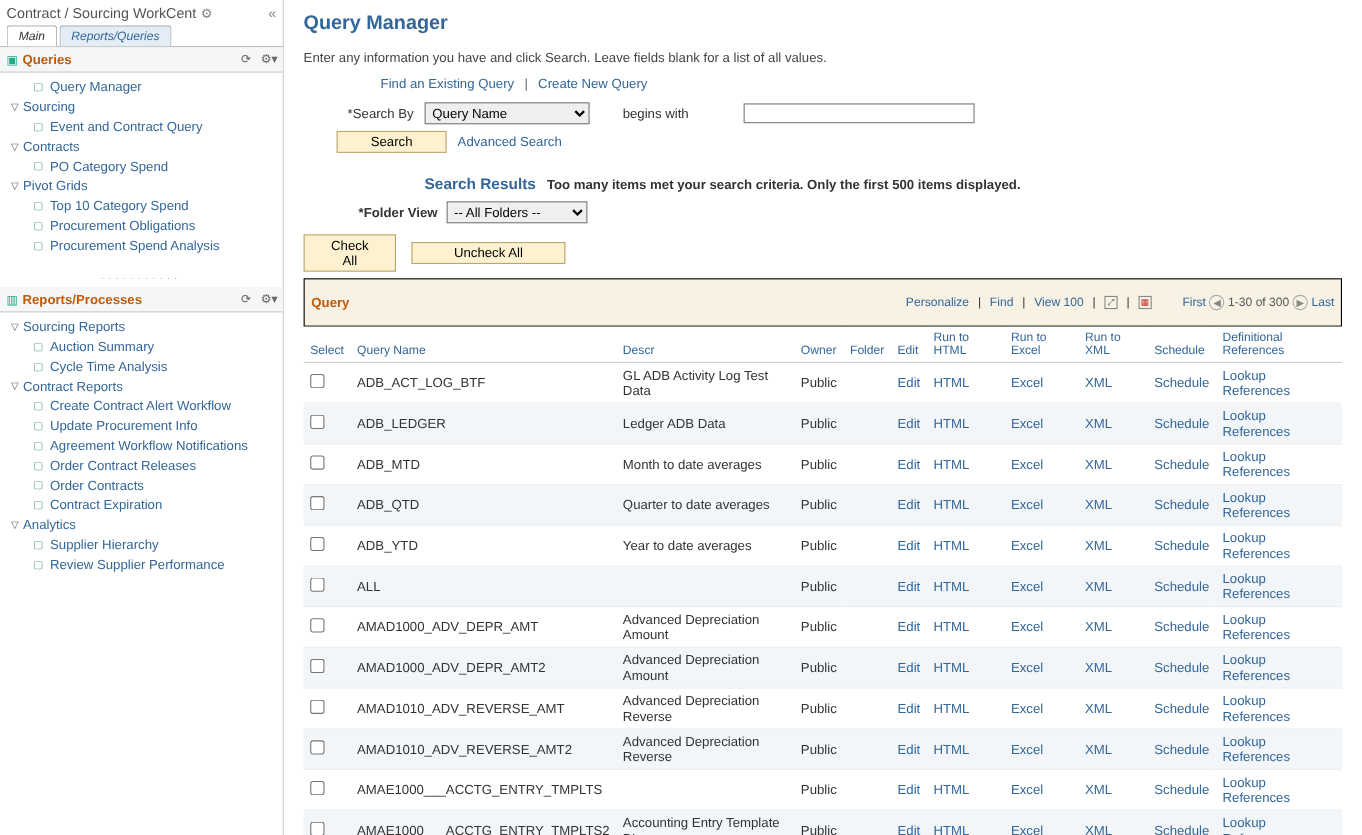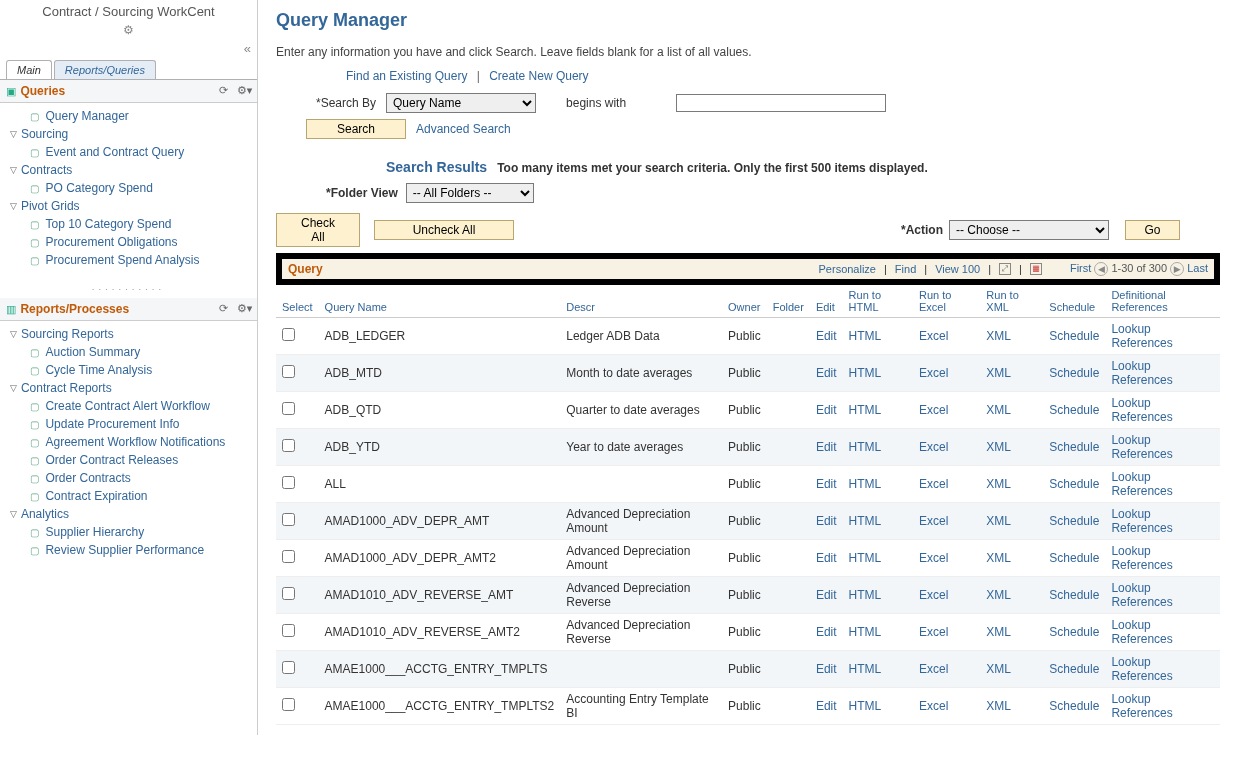--- a/index.html
+++ b/index.html
@@ -18,21 +18,20 @@
   border-right: 1px solid #ccc;
   background: #fff;
 }
 .wc-header {
   padding: 4px 6px;
   font-size: 13px;
   color: #555;
   display: flex;
   align-items: center;
   gap: 4px;
-  flex-direction: column;
 }
 .wc-header .gear { color: #888; font-size: 12px; }
 .wc-header .collapse { margin-left: auto; color: #888; font-size: 13px; cursor: pointer; }
 .tabs {
   display: flex;
   padding: 0 6px;
   border-bottom: 1px solid #b0b0b0;
 }
 .tab {
   border: 1px solid #b0b0b0;
@@ -181,22 +180,22 @@
 }
 .action-row .action-right {
   margin-left: auto;
   display: flex;
   align-items: center;
   gap: 6px;
   padding-right: 40px;
 }
 .grid-bar {
   background: #f7f2e4;
-  border: 6px solid #000000;
-  padding: 3px 6px;
+  border: 1px solid #000000;
+  padding: 14px 6px;
   display: flex;
   align-items: center;
   font-size: 12px;
 }
 .grid-bar .grid-title {
   color: #c05b0a;
   font-weight: bold;
 }
 .grid-bar .grid-right {
   margin-left: auto;
@@ -405,27 +404,20 @@
   </div>
   <div class="folder-row">
     <label style="font-weight:bold;text-align:center;">*Folder View</label>
     <select style="width:128px;">
       <option>-- All Folders --</option>
     </select>
   </div>
   <div class="action-row">
     <button class="btn" style="width:84px;">Check All</button>
     <button class="btn" style="width:140px;">Uncheck All</button>
-    <div class="action-right">
-      <label style="font-weight:bold;">*Action</label>
-      <select style="width:160px;">
-        <option>-- Choose --</option>
-      </select>
-      <button class="btn" style="width:55px; margin-left:10px;">Go</button>
-    </div>
   </div>
 
   <div class="grid-bar">
     <span class="grid-title">Query</span>
     <div class="grid-right">
       <a>Personalize</a>
       <span>|</span>
       <a>Find</a>
       <span>|</span>
       <a>View 100</a>
@@ -455,20 +447,33 @@
           <th><a>Run to HTML</a></th>
           <th><a>Run to Excel</a></th>
           <th><a>Run to XML</a></th>
           <th><a>Schedule</a></th>
           <th><a>Definitional References</a></th>
         </tr>
     </thead>
     <tbody id="grid-body">
         <tr>
           <td><input type="checkbox" style=""></td>
+          <td>ADB_ACT_LOG_BTF</td>
+          <td>GL ADB Activity Log Test Data</td>
+          <td>Public</td>
+          <td></td>
+          <td class="link"><a>Edit</a></td>
+          <td class="link"><a>HTML</a></td>
+          <td class="link"><a>Excel</a></td>
+          <td class="link"><a>XML</a></td>
+          <td class="link"><a>Schedule</a></td>
+          <td class="link"><a>Lookup References</a></td>
+        </tr>
+        <tr>
+          <td><input type="checkbox" style=""></td>
           <td>ADB_LEDGER</td>
           <td>Ledger ADB Data</td>
           <td>Public</td>
           <td></td>
           <td class="link"><a>Edit</a></td>
           <td class="link"><a>HTML</a></td>
           <td class="link"><a>Excel</a></td>
           <td class="link"><a>XML</a></td>
           <td class="link"><a>Schedule</a></td>
           <td class="link"><a>Lookup References</a></td>

